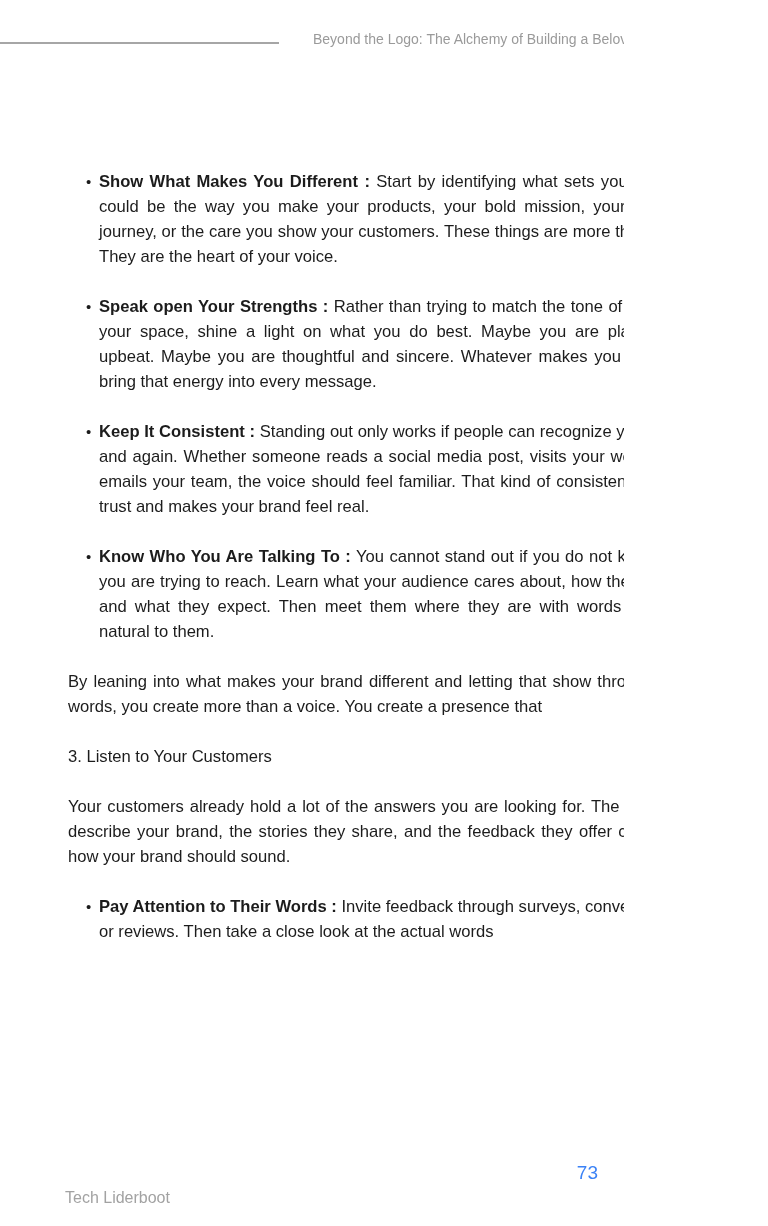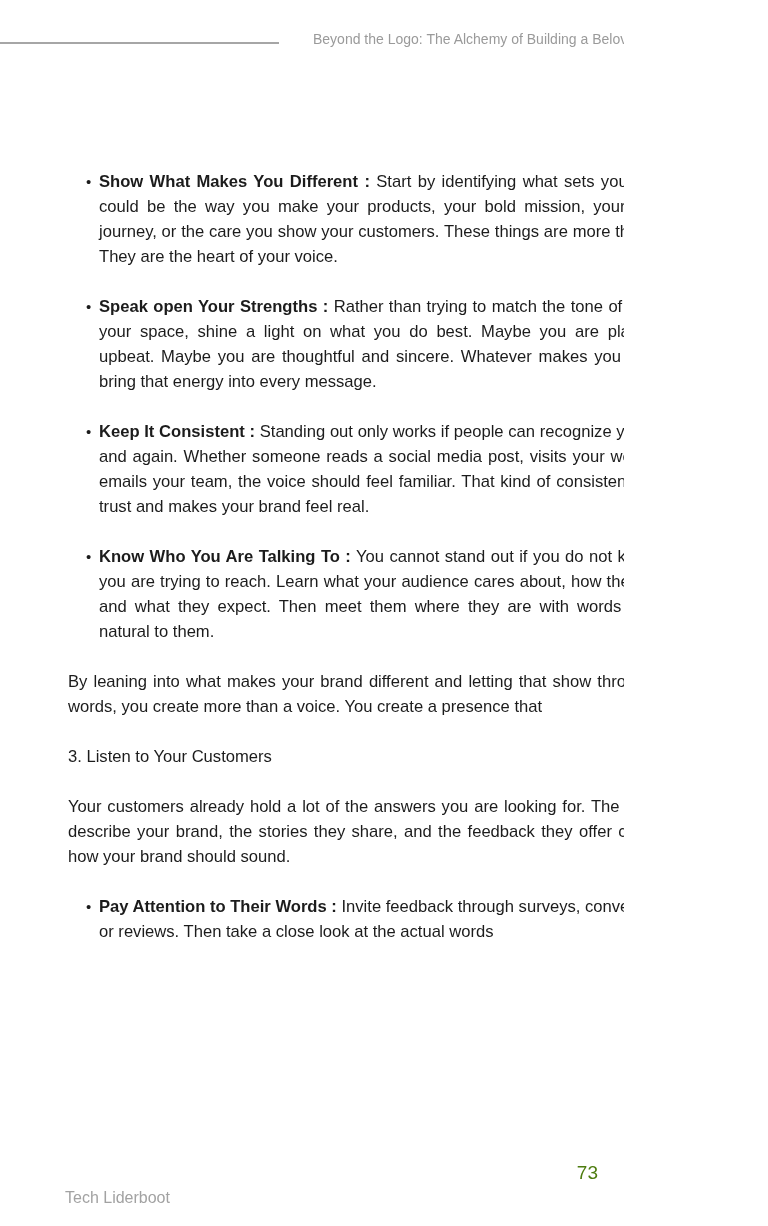--- a/index.html
+++ b/index.html
@@ -88,21 +88,21 @@
     font-size: 16px;
     line-height: 17px;
     color: #a2a2a2;
   }
   .page-number {
     position: absolute;
     right: 26px;
     top: 1162px;
     font-size: 19px;
     line-height: 22px;
-    color: #4d7c0f;
+    color: #3b82f6;
   }
 </style>
 </head>
 <body>
 
 <div class="page">
 
   <div class="header-rule"></div>
   <div class="running-head">Beyond the Logo: The Alchemy of Building a Beloved Brand</div>
 

